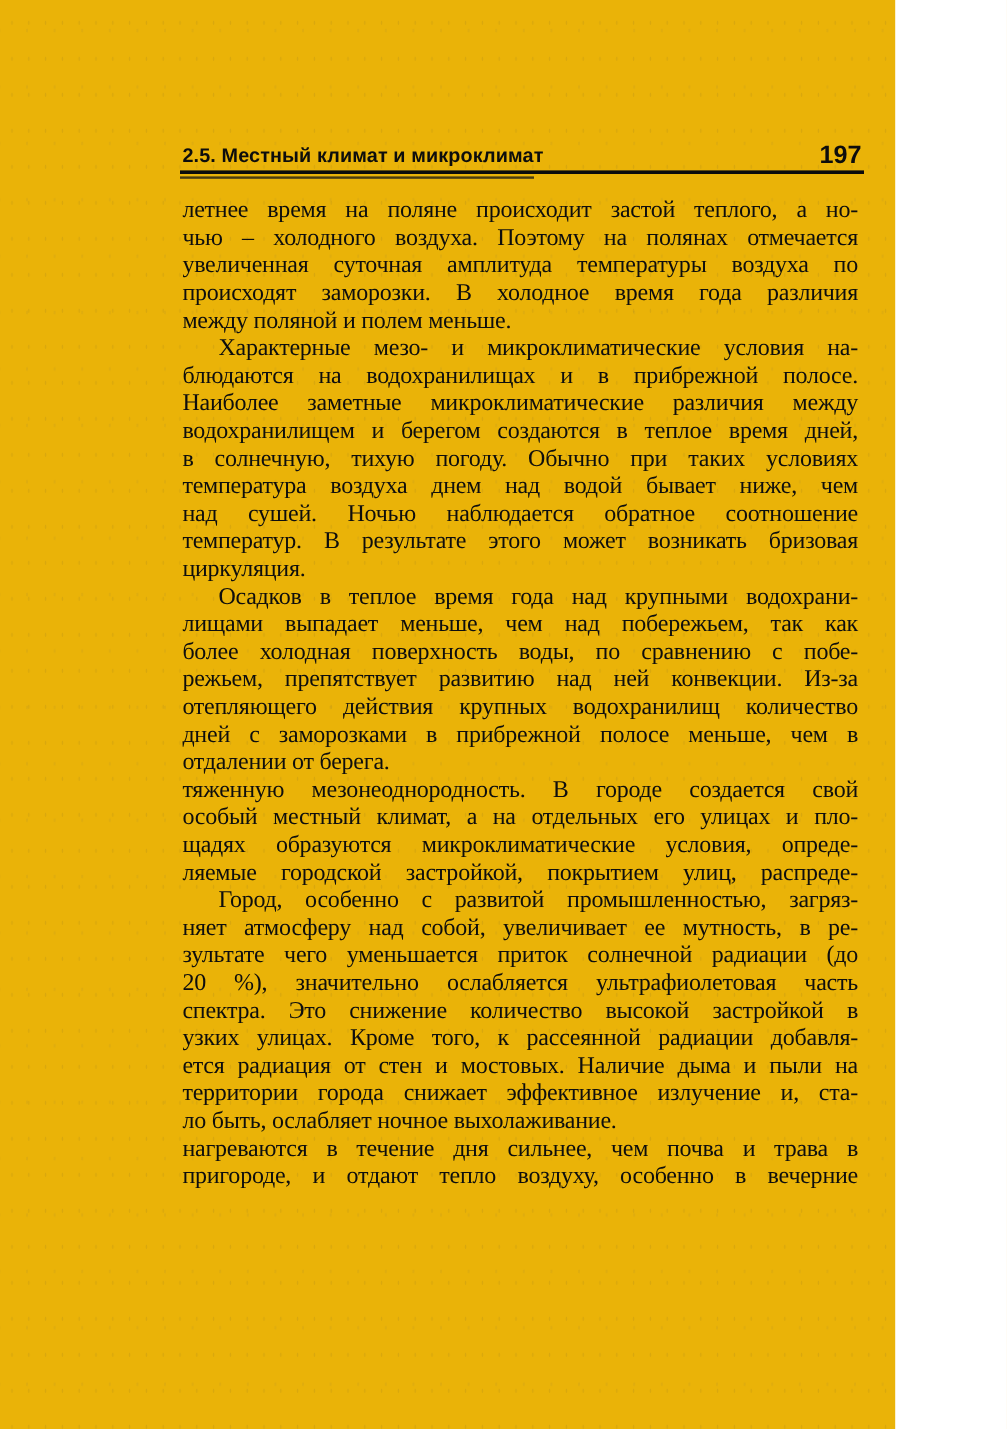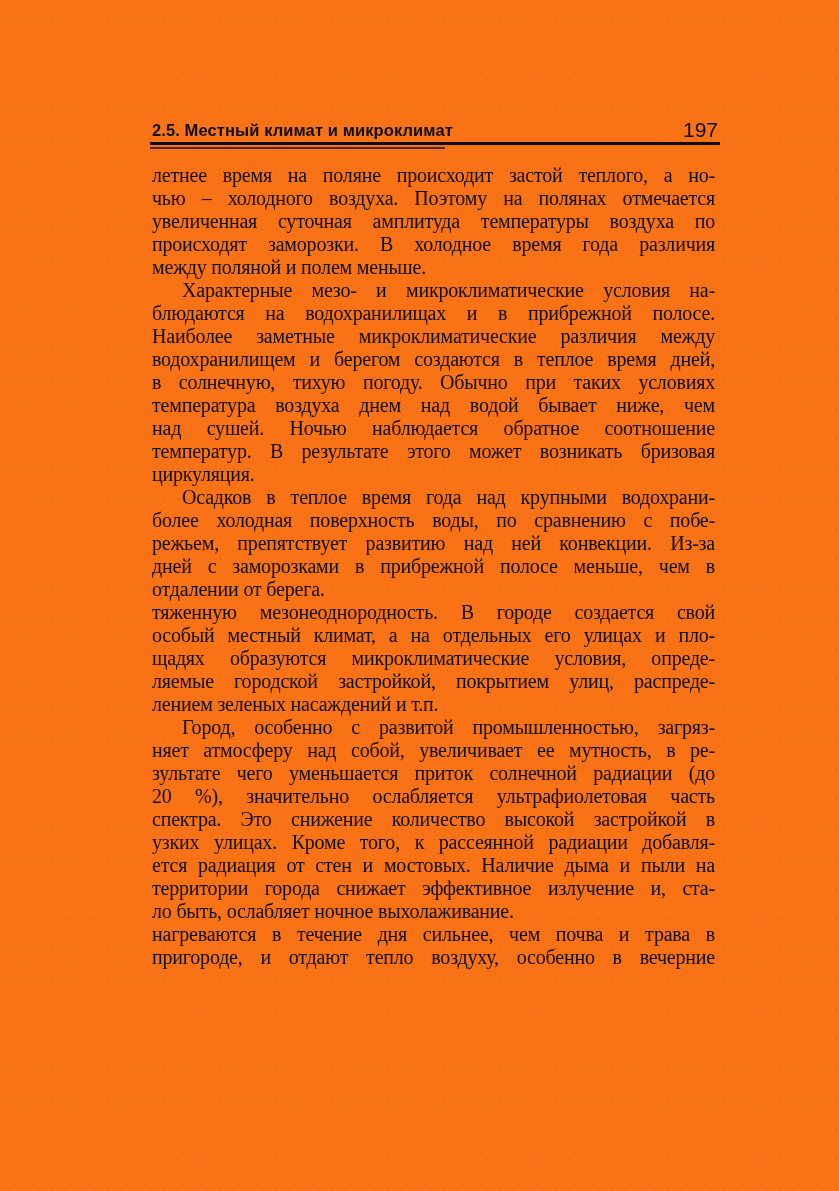--- a/index.html
+++ b/index.html
@@ -2,23 +2,23 @@
 <html lang="ru"><head>
 <meta charset="utf-8">
 <style>
   html, body {
     margin: 0;
     padding: 0;
     background: #ffffff;
   }
   .page {
     position: relative;
-    width: 839px;
+    width: 746px;
     height: 1191px;
-    background: #f97316;
+    background: #eab308;
     overflow: hidden;
     font-family: "Liberation Serif", "DejaVu Serif", serif;
   }
   
   .page::before {
     content: "";
     position: absolute;
     inset: 0;
     background-image:
       radial-gradient(rgba(60,60,60,0.10) 0.6px, transparent 0.9px),
@@ -44,21 +44,21 @@
     font-size: 16.5px;
     font-weight: bold;
     letter-spacing: 0.1px;
     white-space: nowrap;
   }
   .header-pagenum {
     position: absolute;
     right: 0;
     top: 0;
     font-size: 21px;
-    font-weight: normal;
+    font-weight: bold;
   }
   .header-rule {
     position: absolute;
     left: 150px;
     top: 142px;
     width: 570px;
     height: 3px;
     background: #0c0c0c;
   }
   .header-rule-sub {
@@ -123,31 +123,32 @@
         <div class="line">Наиболее заметные микроклиматические различия между</div>
         <div class="line">водохранилищем и берегом создаются в теплое время дней,</div>
         <div class="line">в солнечную, тихую погоду. Обычно при таких условиях</div>
         <div class="line">температура воздуха днем над водой бывает ниже, чем</div>
         <div class="line">над сушей. Ночью наблюдается обратное соотношение</div>
         <div class="line">температур. В результате этого может возникать бризовая</div>
         <div class="line lastline">циркуляция.</div>
       </div>
       <div class="para">
         <div class="line indent">Осадков в теплое время года над крупными водохрани-</div>
+        <div class="line">лищами выпадает меньше, чем над побережьем, так как</div>
         <div class="line">более холодная поверхность воды, по сравнению с побе-</div>
         <div class="line">режьем, препятствует развитию над ней конвекции. Из-за</div>
+        <div class="line">отепляющего действия крупных водохранилищ количество</div>
         <div class="line">дней с заморозками в прибрежной полосе меньше, чем в</div>
         <div class="line lastline">отдалении от берега.</div>
       </div>
       <div class="para">
         <div class="line">тяженную мезонеоднородность. В городе создается свой</div>
         <div class="line">особый местный климат, а на отдельных его улицах и пло-</div>
         <div class="line">щадях образуются микроклиматические условия, опреде-</div>
         <div class="line">ляемые городской застройкой, покрытием улиц, распреде-</div>
-        <div class="line lastline">лением зеленых насаждений и т.п.</div>
       </div>
       <div class="para">
         <div class="line indent">Город, особенно с развитой промышленностью, загряз-</div>
         <div class="line">няет атмосферу над собой, увеличивает ее мутность, в ре-</div>
         <div class="line">зультате чего уменьшается приток солнечной радиации (до</div>
         <div class="line">20 %), значительно ослабляется ультрафиолетовая часть</div>
         <div class="line">спектра. Это снижение количество высокой застройкой в</div>
         <div class="line">узких улицах. Кроме того, к рассеянной радиации добавля-</div>
         <div class="line">ется радиация от стен и мостовых. Наличие дыма и пыли на</div>
         <div class="line">территории города снижает эффективное излучение и, ста-</div>

